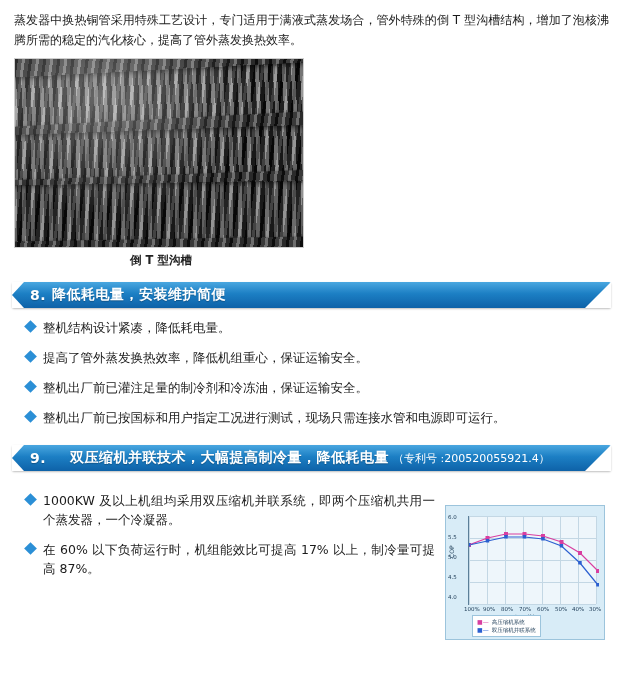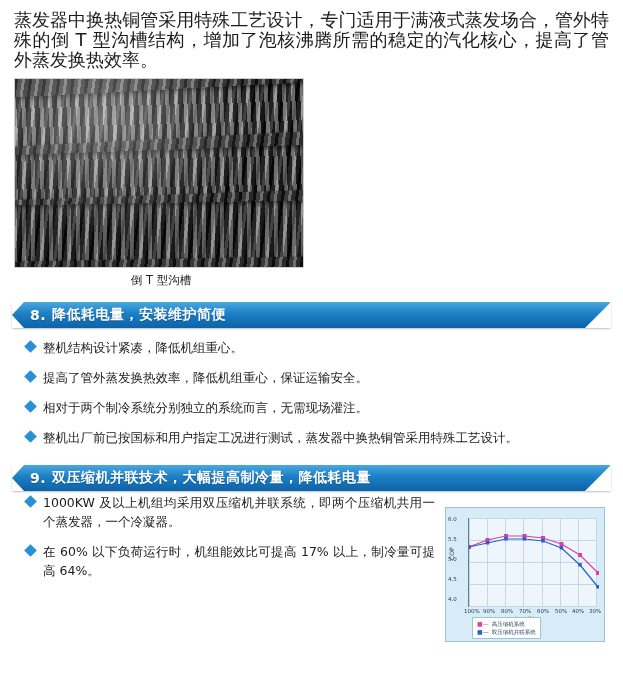--- a/index.html
+++ b/index.html
@@ -19,34 +19,35 @@
     position: relative;
     width: 623px;
     height: 689px;
     padding: 0;
     box-sizing: border-box;
   }
 
   
   .intro {
     margin: 10px 14px 0 14px;
-    font-size: 18px;
+    font-size: 12px;
     line-height: 20px;
     color: #1b1b1b;
     text-align: justify;
   }
 
   
   .img-row {
     display: flex;
     gap: 16px;
     margin: 8px 14px 0 14px;
   }
   .img-block {
     width: 294px;
+    font-weight: bold;
   }
   .photo {
     width: 290px;
     height: 190px;
     border: 1px solid #cfcfcf;
     box-sizing: border-box;
     position: relative;
     overflow: hidden;
   }
   
@@ -167,21 +168,21 @@
     width: 9px; height: 9px;
     background: #2b8fd6;
     transform: rotate(45deg);
     margin: 4px 8px 0 0;
   }
   .bullet .txt { flex: 1 1 auto; text-align: justify; }
 
   
   .sec9-body {
     display: flex;
-    margin: 2px 18px 0 26px;
+    margin: 20px 18px 0 26px;
     gap: 10px;
   }
   .sec9-text { flex: 1 1 auto; }
   .chart-wrap {
     flex: 0 0 auto;
     width: 160px;
     margin-top: 14px;
   }
   .chart {
     width: 160px;
@@ -273,52 +274,53 @@
   <div class="section-bar">
     <div class="notch"></div>
     <span class="bar-text">8.</span>
     <span class="bar-text" style="margin-left:6px">降低耗电量，安装维护简便</span>
     <div class="tail"></div>
   </div>
 
   <div class="bullets">
     <div class="bullet">
       <span class="dia"></span>
-      <span class="txt">整机结构设计紧凑，降低机组重心。</span>
+      <span class="txt">整机结构设计紧凑，降低耗电量。</span>
     </div>
     <div class="bullet">
       <span class="dia"></span>
       <span class="txt">提高了管外蒸发换热效率，降低机组重心，保证运输安全。</span>
     </div>
     <div class="bullet">
       <span class="dia"></span>
-      <span class="txt">相对于两个制冷系统分别独立的系统而言，无需现场灌注。</span>
+      <span class="txt">整机出厂前已灌注足量的制冷剂和冷冻油，保证运输安全。</span>
     </div>
     <div class="bullet">
       <span class="dia"></span>
-      <span class="txt">整机出厂前已按国标和用户指定工况进行测试，蒸发器中换热铜管采用特殊工艺设计。</span>
+      <span class="txt">整机出厂前已按国标和用户指定工况进行测试，现场只需连接水管和电源即可运行。</span>
     </div>
   </div>
 
   <div class="section-bar" style="margin-top:18px">
     <div class="notch"></div>
     <span class="bar-text">9.</span>
-    <span class="bar-text" style="margin-left:6px">双压缩机并联技术，大幅提高制冷量，降低耗电量</span>
+    <span class="bar-text" style="margin-left:24px">双压缩机并联技术，大幅提高制冷量，降低耗电量</span>
+    <span class="bar-note">（专利号 :200520055921.4）</span>
     <div class="tail"></div>
   </div>
 
   <div class="sec9-body">
     <div class="sec9-text">
       <div class="bullet">
         <span class="dia"></span>
         <span class="txt">1000KW 及以上机组均采用双压缩机并联系统，即两个压缩机共用一个蒸发器，一个冷凝器。</span>
       </div>
       <div class="bullet">
         <span class="dia"></span>
-        <span class="txt">在 60% 以下负荷运行时，机组能效比可提高 17% 以上，制冷量可提高 64%。</span>
+        <span class="txt">在 60% 以下负荷运行时，机组能效比可提高 17% 以上，制冷量可提高 87%。</span>
       </div>
     </div>
 
     <div class="chart-wrap">
       <div class="chart">
         <div class="ylab">COP</div>
 
         <div class="ytick" style="top:8px">6.0</div>
         <div class="ytick" style="top:28px">5.5</div>
         <div class="ytick" style="top:48px">5.0</div>

